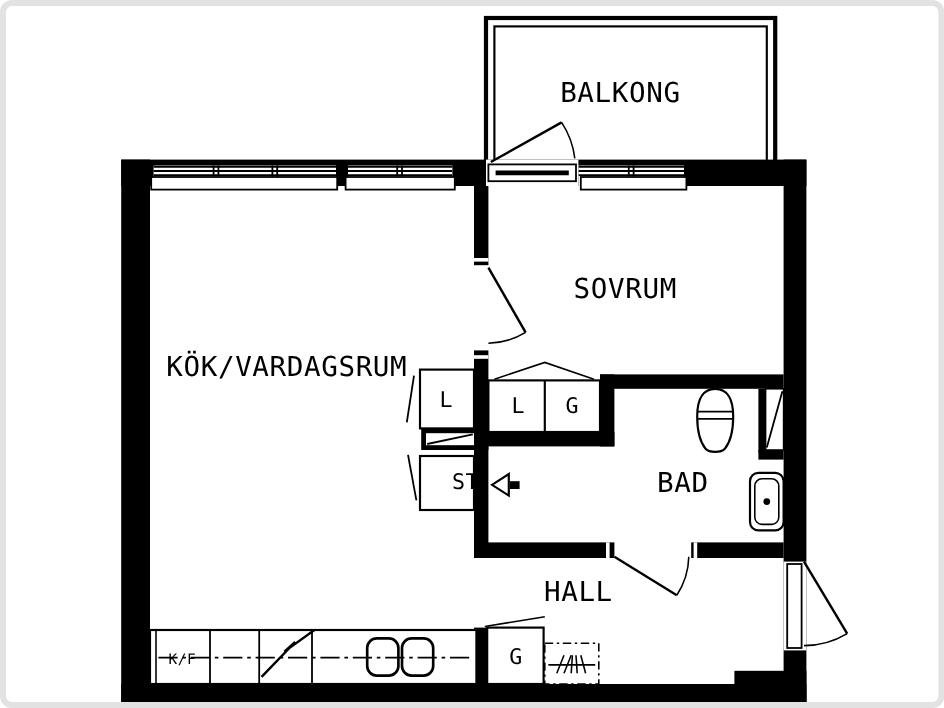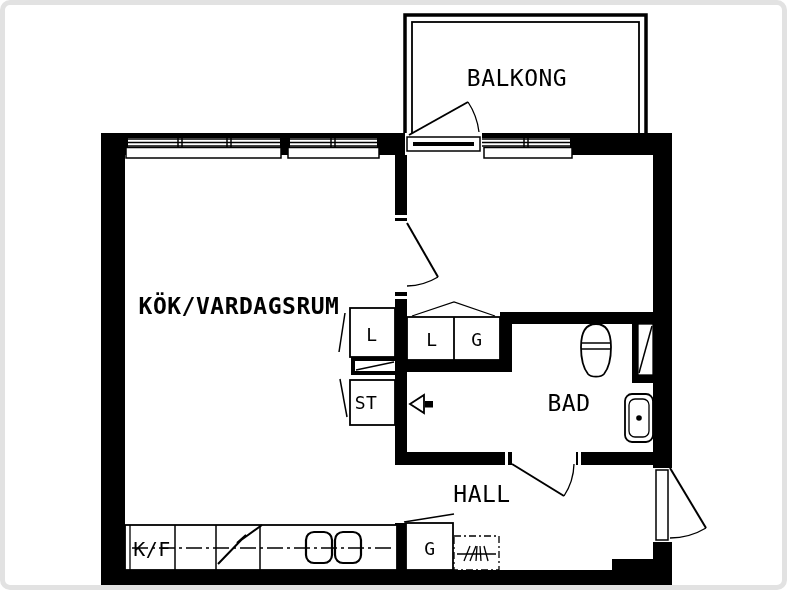--- a/index.html
+++ b/index.html
@@ -18,21 +18,21 @@
   .lbl{
     position:absolute;
     transform:translate(-50%,-50%);
     color:#000;
     white-space:nowrap;
     letter-spacing:0.5px;
     font-weight:400;
   }
   .lbl-lg{font-size:23px;}
   .lbl-sm{font-size:18px;}
-  .lbl-xs{font-size:20px;}
+  .lbl-xs{font-size:12px;}
 </style>
 </head>
 <body>
 
 <div class="canvas" style="background: rgb(255, 255, 255); border-color: rgb(226, 226, 226);">
 
 <svg class="plan-svg" viewBox="0 0 787 590">
 
   <g>
     <rect x="400" y="10" width="241" height="122" fill="none" stroke="#000" stroke-width="3.5"></rect>
@@ -192,25 +192,26 @@
     <line x1="459" y1="556" x2="465" y2="541" stroke-width="1.3"></line>
     <line x1="465" y1="556" x2="471" y2="541" stroke-width="1.3"></line>
     <line x1="471" y1="556" x2="472" y2="541" stroke-width="1.3"></line>
     <line x1="475" y1="541" x2="476" y2="556" stroke-width="1.3"></line>
     <line x1="479" y1="541" x2="483" y2="556" stroke-width="1.3"></line>
   </g>
 
 </svg>
 
 <div class="lbl lbl-lg" style="left:512px;top:73px;">BALKONG</div>
-<div class="lbl lbl-lg" style="left:234px;top:301px;font-weight:bold;">KÖK/VARDAGSRUM</div>
+<div class="lbl lbl-lg" style="left:516px;top:236px;">SOVRUM</div>
+<div class="lbl lbl-lg" style="left:234px;top:301px;">KÖK/VARDAGSRUM</div>
 <div class="lbl lbl-lg" style="left:564px;top:398px;">BAD</div>
 <div class="lbl lbl-lg" style="left:477px;top:489px;">HALL</div>
 
 <div class="lbl lbl-sm" style="left:367px;top:329px;">L</div>
-<div class="lbl lbl-sm" style="left:361px;top:397px;">ST</div>
+<div class="lbl lbl-sm" style="left:383px;top:397px;">ST</div>
 <div class="lbl lbl-sm" style="left:427px;top:334px;">L</div>
 <div class="lbl lbl-sm" style="left:472px;top:334px;">G</div>
 <div class="lbl lbl-xs" style="left:147px;top:544px;">K/F</div>
 <div class="lbl lbl-sm" style="left:425px;top:543px;">G</div>
 <div class="lbl lbl-sm" style="left:629px;top:573px;">MS</div>
 
 </div>
 
 </body></html>

